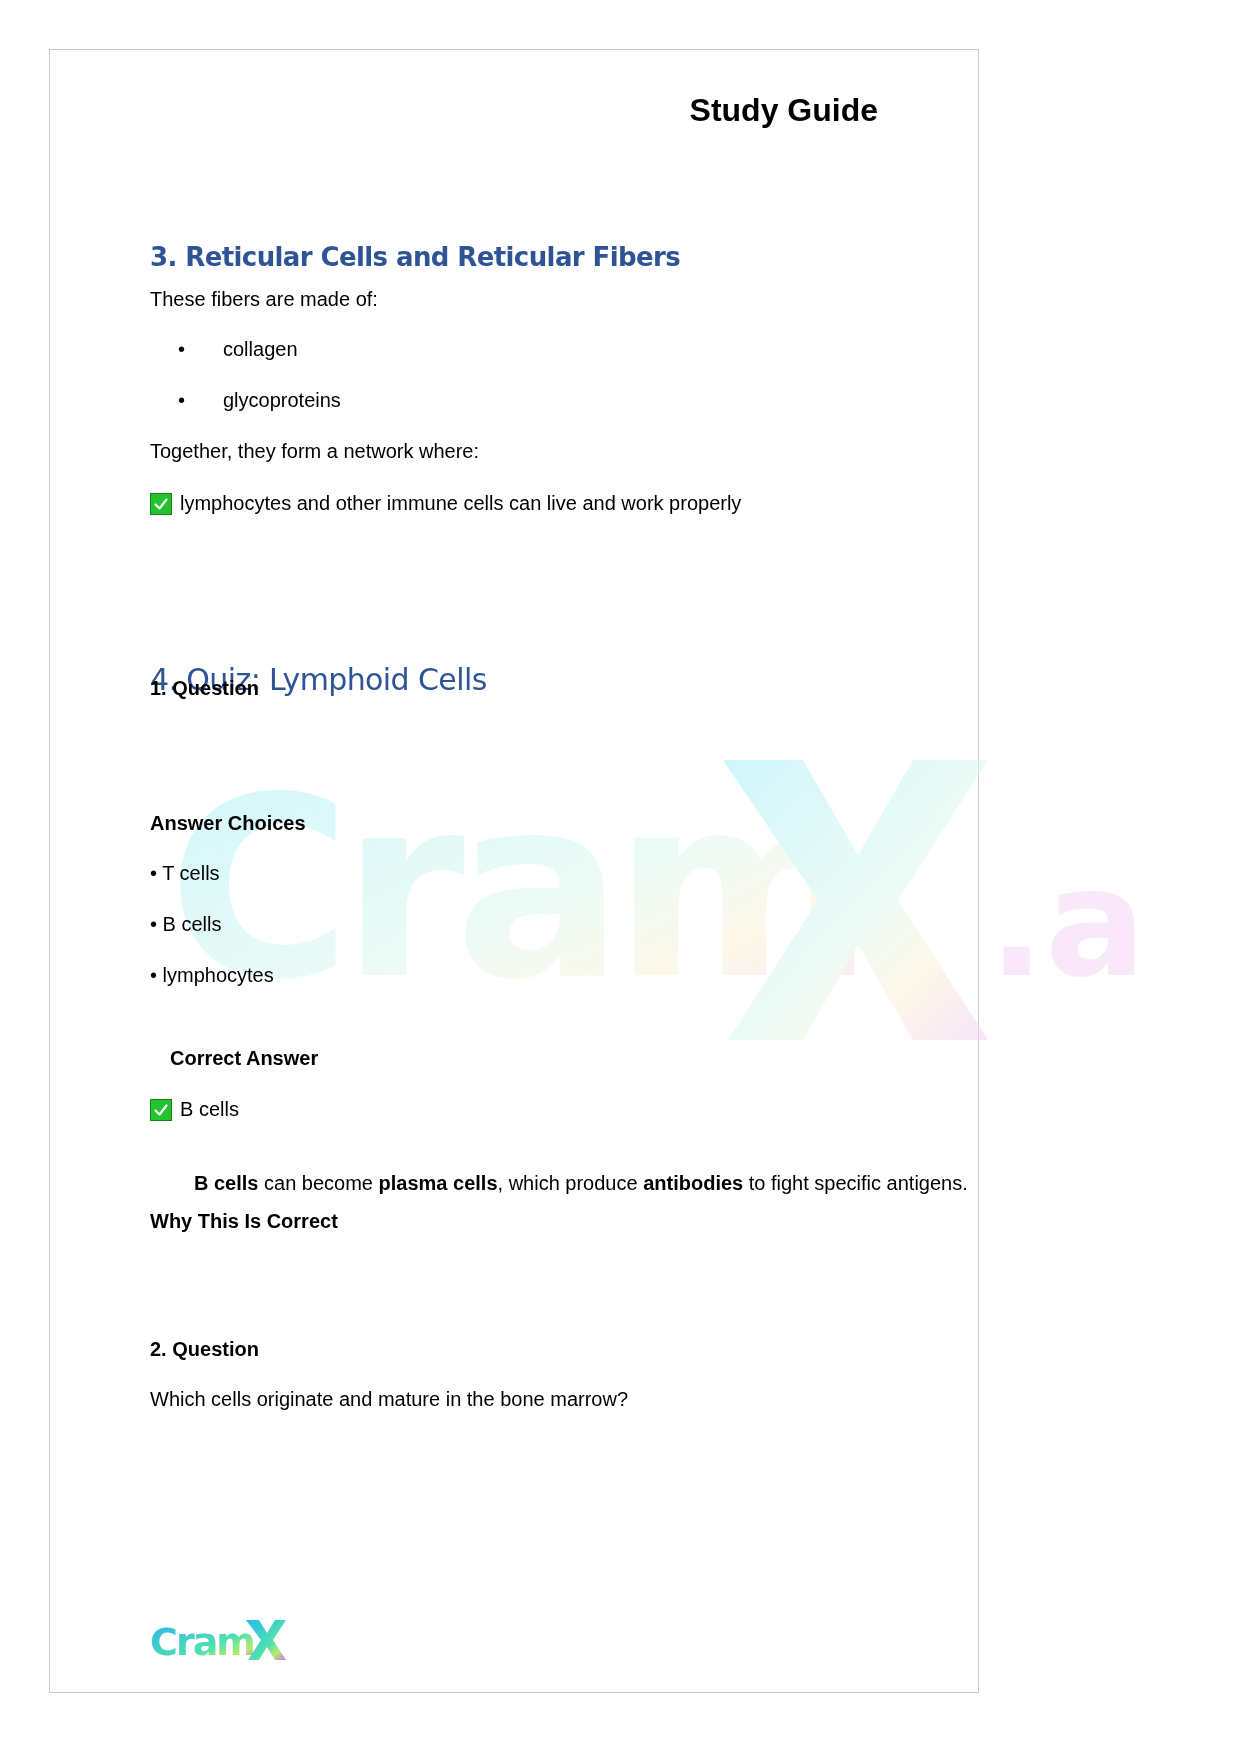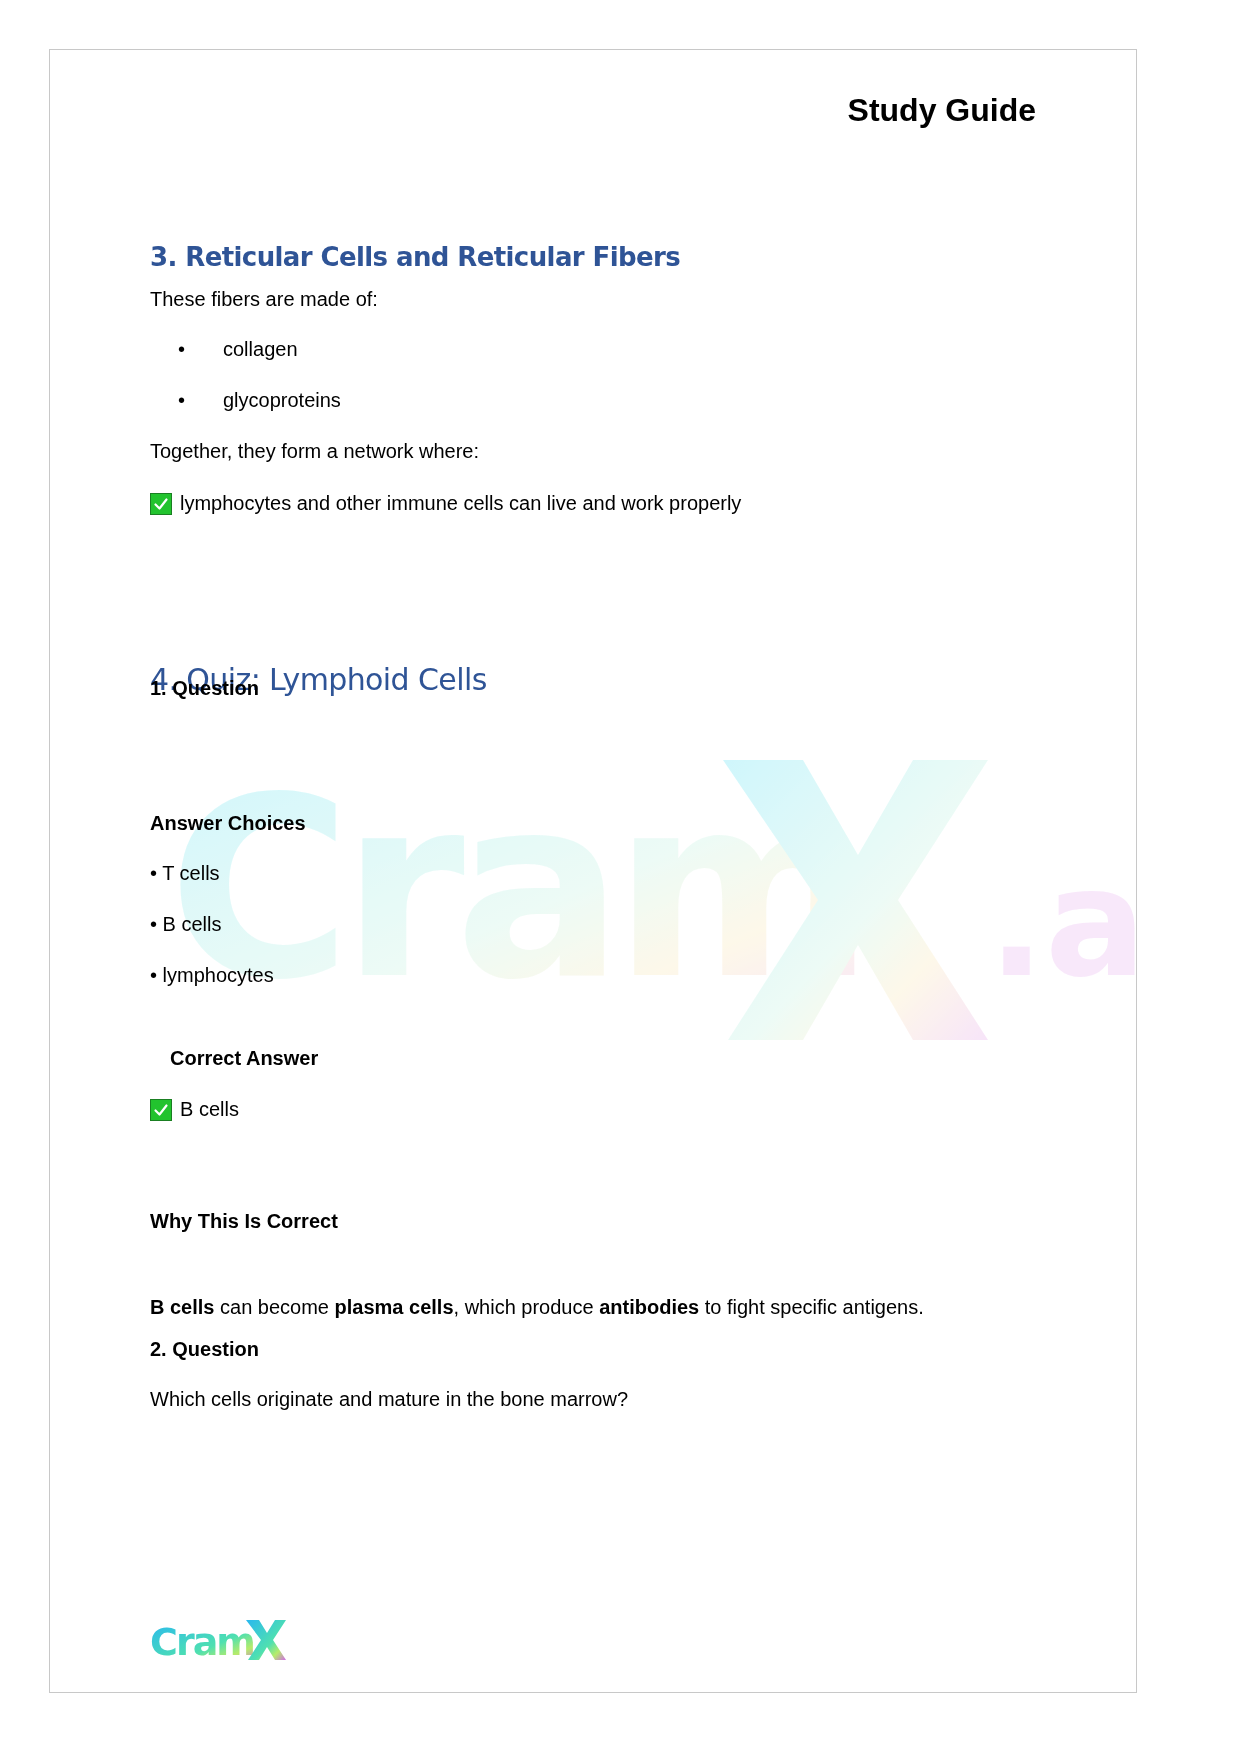--- a/index.html
+++ b/index.html
@@ -1,17 +1,17 @@
 <!DOCTYPE html>
 <html><head>
 <meta charset="utf-8">
 <style>
   html, body { margin: 0; padding: 0; background: #ffffff; }
   body { width: 1241px; height: 1754px; position: relative; overflow: hidden; font-family: "Liberation Sans", sans-serif; color: #000; }
-  .page { position: absolute; left: 49px; top: 49px; width: 1088px; height: 1644px; border: 1px solid #c8c8c8; box-sizing: border-box; background: #fff; }
+  .page { position: absolute; left: 49px; top: 49px; width: 930px; height: 1644px; border: 1px solid #c8c8c8; box-sizing: border-box; background: #fff; }
   .abs { position: absolute; white-space: nowrap; }
   .doc-title { right: 100px; top: 42px; font-size: 32px; font-weight: bold; }
   .h-sec3 { left: 100px; top: 152px; font-size: 26px; font-weight: bold; color: #2f5496; font-family: "DejaVu Sans", sans-serif; letter-spacing: -0.6px; margin-top: 40px; }
   .h-sec4 { left: 100px; top: 612px; font-size: 30px; color: #2f5496; font-family: "DejaVu Sans", sans-serif; letter-spacing: -0.6px; }
   .p { left: 100px; font-size: 20px; }
   .bold-label { left: 100px; font-size: 20px; font-weight: bold; }
   .bullet-item { left: 136px; font-size: 20px; }
   .bullet-dot { position: absolute; left: -8px; }
   .bullet-text { position: absolute; left: 37px; }
   .check-line { left: 100px; font-size: 20px; display: flex; align-items: center; }
@@ -79,21 +79,21 @@
   <div class="abs check-line" style="top:1048px;">
     <span class="check-box">
       <svg width="16" height="16" viewBox="0 0 16 16">
           <path d="M2.5 8.5 L6.5 12.5 L13.5 3.5" stroke="#fff" stroke-width="2.2" fill="none" stroke-linecap="round" stroke-linejoin="round"></path>
         </svg>
     </span>
     <span>B cells</span>
   </div>
 
   <div class="abs bold-label" style="top:1160px;">Why This Is Correct</div>
-  <div class="abs p" style="top:1246px;">
+  <div class="abs p" style="top:1122px;margin-left:44px;">
     <b>B cells</b><span> can become </span><b>plasma cells</b><span>, which produce </span><b>antibodies</b><span> to fight specific antigens.</span>
   </div>
 
   <div class="abs bold-label" style="top:1288px;">2. Question</div>
   <div class="abs p" style="top:1338px;">Which cells originate and mature in the bone marrow?</div>
 
   <svg class="logo" width="140" height="50" viewBox="0 0 140 50">
     <defs>
       <linearGradient id="lg" x1="0" y1="0" x2="1" y2="1">
         <stop offset="0" stop-color="#29b8f0"></stop>

